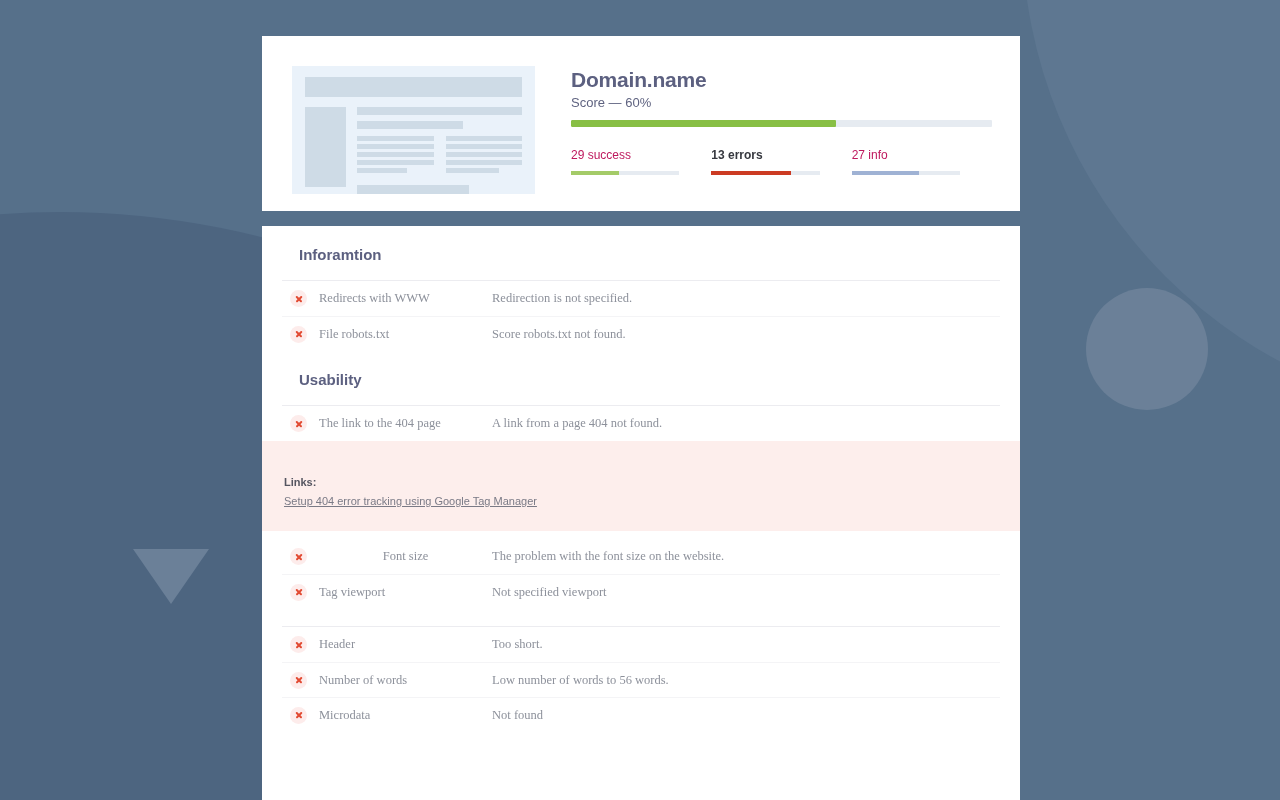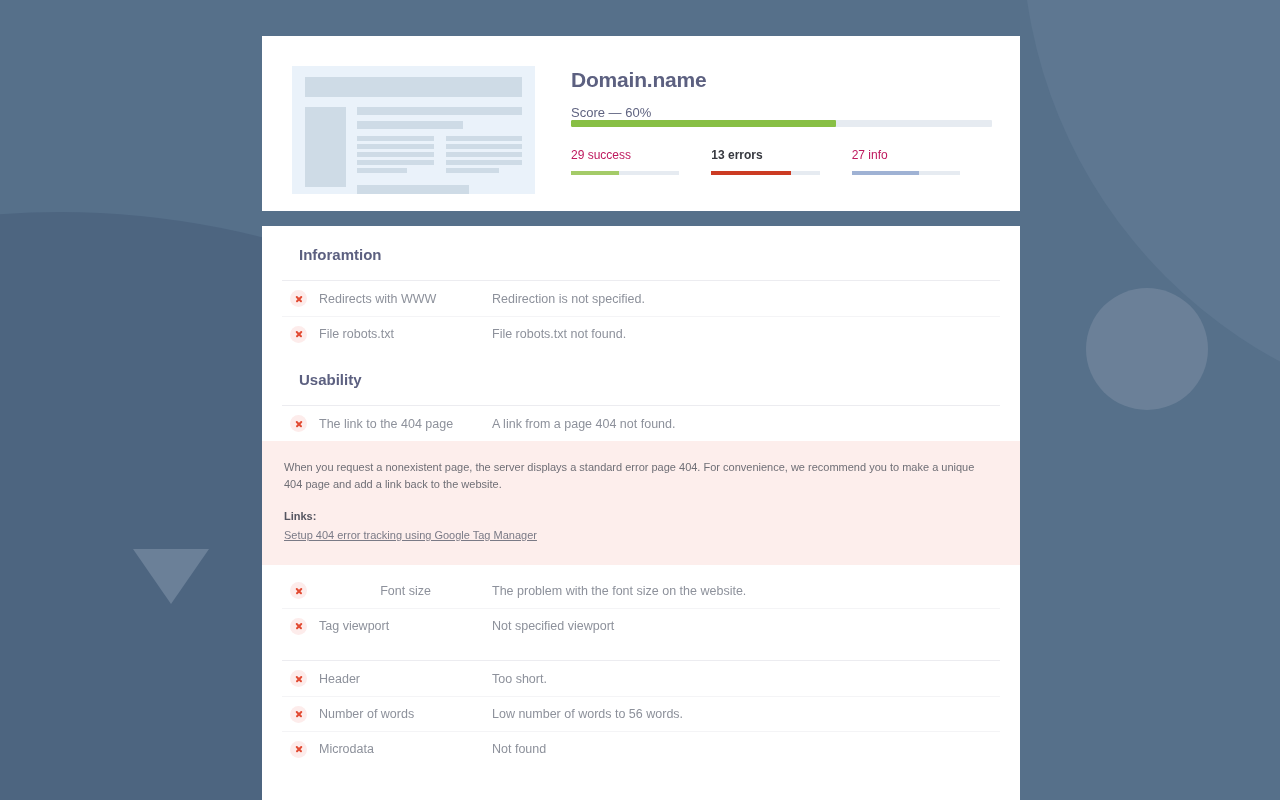--- a/index.html
+++ b/index.html
@@ -71,23 +71,23 @@
   .h5  { height: 5px; }
   .w100 { width: 100%; }
   .w64  { width: 64%; }
   .thumb-cols { display: flex; gap: 12px; margin-top: 7px; }
   .thumb-col { flex: 1; }
   .thumb-bottom { width: 68%; height: 9px; background: #cedbe6; margin-top: 9px; }
 
   .summary { flex: 1; padding-left: 36px; padding-top: 2px; }
   .domain-title {
     font-size: 21px; font-weight: bold; color: #5c6080;
-    letter-spacing: -0.2px; margin-bottom: 13px;
-  }
-  .score-label { font-size: 13px; color: #5f6380; }
+    letter-spacing: -0.2px; margin-bottom: 3px;
+  }
+  .score-label { font-size: 13px; color: #5f6380; margin-bottom: 10px; }
 
   .score-track {
     height: 7px; background: #e6ebf1; border-radius: 1px;
     position: relative; overflow: hidden; margin-bottom: 21px;
   }
   .score-fill { height: 100%; background: #88bf45; border-radius: 1px; }
 
   .stats { display: flex; }
   .stat { flex: 1; padding-right: 32px; }
   .stat-label { font-size: 12px; color: #be185d; margin-bottom: 9px; }
@@ -100,20 +100,21 @@
     font-size: 15px; font-weight: bold; color: #5c6080;
     padding: 20px 0 0 20px; margin-left: 17px;
   }
   .section-wrap { padding: 0 20px; }
   .section-rule { height: 1px; background: #ececf0; margin-top: 17px; }
 
   .row {
     display: flex; align-items: center;
     height: 35px;
     padding-left: 8px;
+    font-family: Liberation Serif, serif;
   }
   .row + .row { border-top: 1px solid #f4f4f6; }
 
   .x-badge {
     width: 17px; height: 17px; border-radius: 50%;
     background: #fdeceb;
     flex: 0 0 17px;
     position: relative;
     margin-right: 12px;
   }
@@ -232,38 +233,37 @@
       <div class="section-wrap">
         <div class="section-rule"></div>
         <div class="row">
           <span class="x-badge"></span>
           <span class="row-name">Redirects with WWW</span>
           <span class="row-desc">Redirection is not specified.</span>
         </div>
         <div class="row">
           <span class="x-badge"></span>
           <span class="row-name">File robots.txt</span>
-          <span class="row-desc">File robots.txt not found.</span>
+          <span class="row-desc">Score robots.txt not found.</span>
         </div>
       </div>
     </div>
 
     <div>
       <div class="section-title">Usability</div>
       <div class="section-wrap">
         <div class="section-rule"></div>
         <div class="row">
           <span class="x-badge"></span>
           <span class="row-name">The link to the 404 page</span>
           <span class="row-desc">A link from a page 404 not found.</span>
         </div>
       </div>
 
       <div class="info-panel">
-        <div class="info-text">When you request a nonexistent page, the server displays a standard error page 404. For convenience, we recommend you to make a unique 404 page and add a link back to the website.</div>
         <div class="info-links-label">Links:</div>
         <a class="info-link" href="#">Setup 404 error tracking using Google Tag Manager</a>
       </div>
 
       <div class="section-wrap">
         <div class="row" style="margin-top:8px;text-align:center;">
           <span class="x-badge"></span>
           <span class="row-name">Font size</span>
           <span class="row-desc">The problem with the font size on the website.</span>
         </div>

